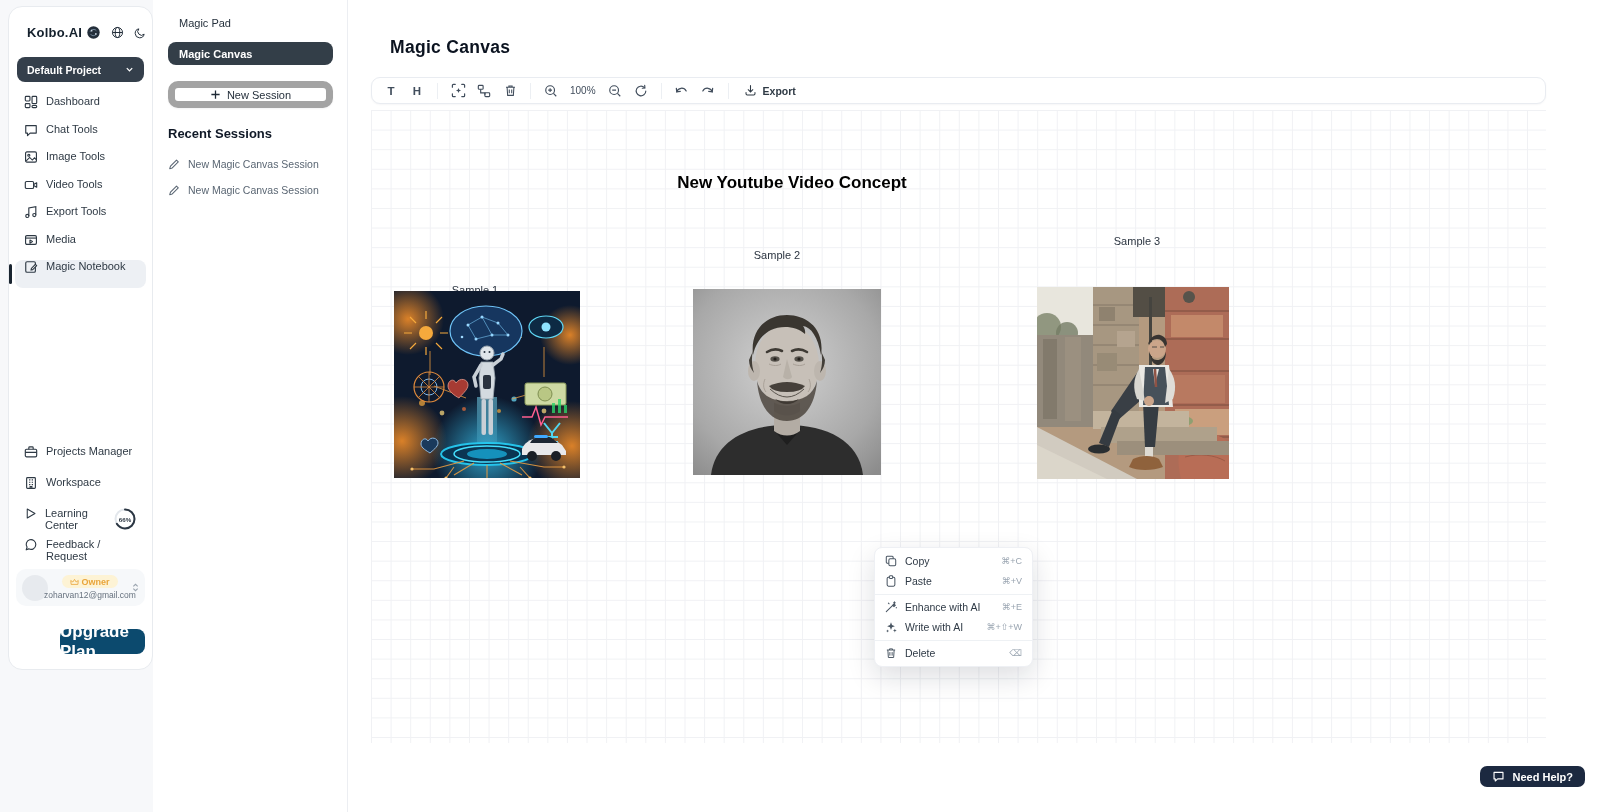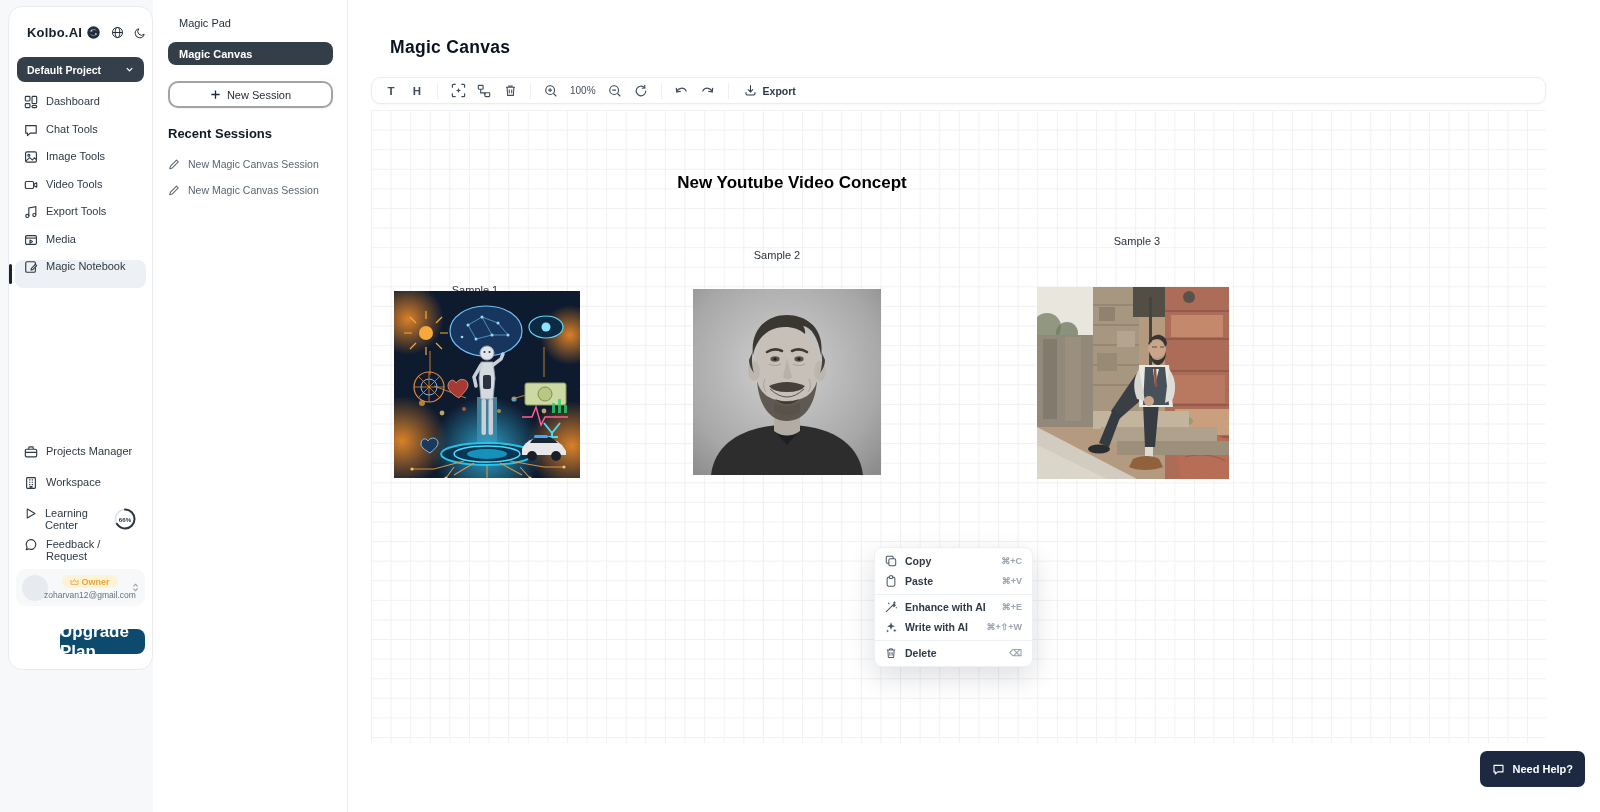--- a/index.html
+++ b/index.html
@@ -40,21 +40,21 @@
     background:#0c4a6e; color:#fff; border-radius:8px; font-size:17px; font-weight:700;
     display:flex; align-items:center; justify-content:center; cursor:pointer;margin-left:44px; }
 
   
   .session-panel { position:absolute; left:153px; top:0; width:195px; height:812px;
     background:#fff; border-right:1px solid #eceef2; padding:15px 14px 0 15px; }
   .magic-pad { font-size:11px; color:#26313d; padding:2px 11px 0; height:18px; cursor:pointer; }
   .magic-canvas-pill { margin-top:9px; height:23px; background:#333e48; border-radius:8px;
     color:#fff; font-size:11px; font-weight:700; display:flex; align-items:center;
     padding:0 11px; cursor:pointer; }
-  .new-session-btn { margin-top:16px; height:27px; background:#fff; border:2px solid #a3a3a3;
+  .new-session-btn { margin-top:16px; height:27px; background:#fff; border:7px solid #a3a3a3;
     border-radius:10px; display:flex; align-items:center; justify-content:center; gap:6px;
     font-size:11px; font-weight:500; color:#1f2a36; box-shadow:0 1px 2px rgba(16,24,40,.05); cursor:pointer; }
   .recent-heading { margin-top:18px; font-size:13px; font-weight:800; color:#0f1826; }
   .session-item { margin-top:14px; display:flex; align-items:center; gap:8px; font-size:10.5px;
     color:#5a6673; cursor:pointer; }
 
   
   .main { position:absolute; left:348px; top:0; right:0; bottom:0; background:#fff; }
   .page-title { position:absolute; left:42px; top:37px; font-size:17.5px; font-weight:800;
     color:#0b1320; letter-spacing:.3px; }
@@ -75,29 +75,29 @@
   .canvas-heading { position:absolute; left:421px; top:73px; transform:translate(-50%,-50%);
     font-size:17px; font-weight:700; color:#000; white-space:nowrap; cursor:move; }
   .sample-label { position:absolute; transform:translate(-50%,-50%); font-size:11px;
     color:#2b3440; white-space:nowrap; cursor:move; }
   .canvas-img { position:absolute; cursor:move; }
   .canvas-img svg { display:block; width:100%; height:100%; }
 
   
   .ctx-menu { position:absolute; left:503px; top:437px; width:159px; background:#fff;
     border:1px solid #eef0f4; border-radius:8px; box-shadow:0 10px 28px rgba(15,23,42,.14);
-    padding:3px 0;font-weight:bold; }
+    padding:3px 0; }
   .ctx-item { display:flex; align-items:center; gap:8px; height:20px; padding:0 10px;
     font-size:10.5px; color:#2f3a46; cursor:pointer; }
   .ctx-item svg { color:#4a5663; flex:0 0 auto; }
   .ctx-sc { margin-left:auto; font-size:9px; color:#9aa5b1; }
   .ctx-div { height:1px; background:#eef1f4; margin:2.5px 0; }
 
   
-  .help-btn { position:absolute; right:15px; bottom:25px; height:36px; background:#1c2940;
+  .help-btn { position:absolute; right:15px; bottom:25px; height:21px; background:#1c2940;
     color:#fff; border-radius:7px; display:flex; align-items:center; gap:7px; padding:0 12px;
     font-size:11px; font-weight:700; cursor:pointer; }
 </style>
 </head>
 <body>
 
 <div class="app">
 
   <aside class="sidebar">
     <div class="logo-row">

